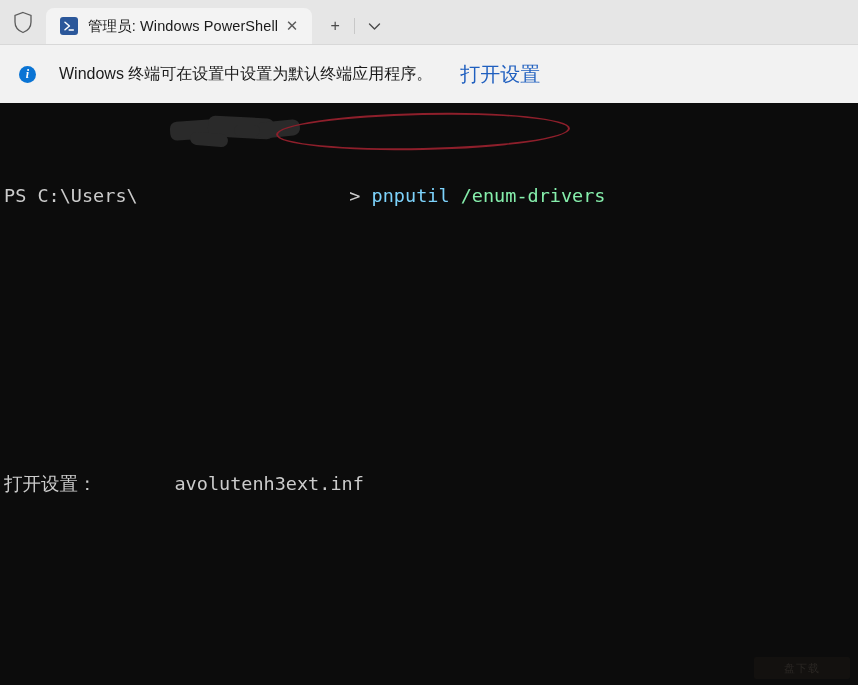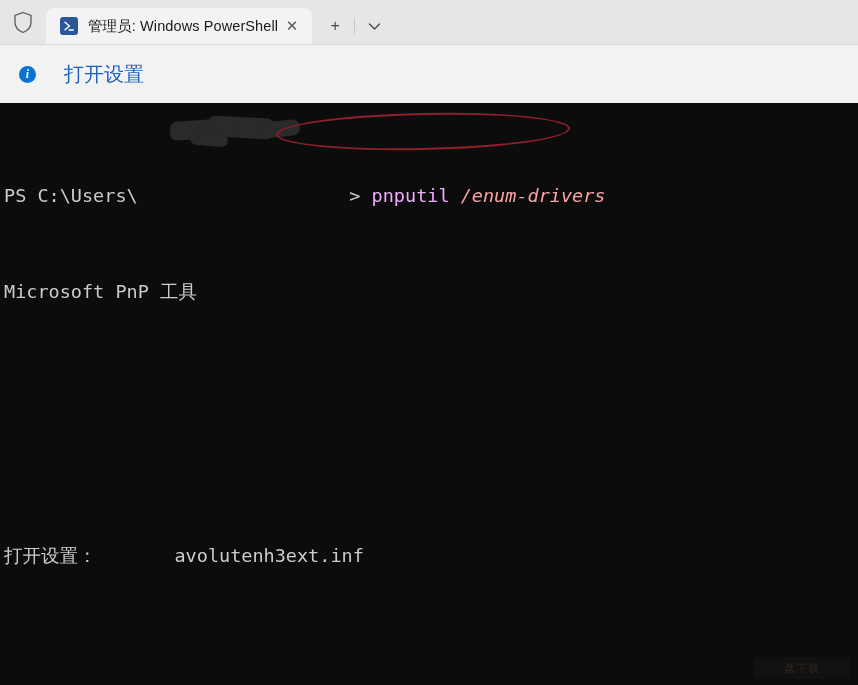--- a/index.html
+++ b/index.html
@@ -143,22 +143,22 @@
   .term-inner {
     padding: 9px 0 0 4px;
     font-family: "DejaVu Sans Mono", "Liberation Mono", monospace;
     font-size: 18.5px;
     line-height: 24px;
     color: #cccccc;
     white-space: pre;
   }
   .line { height: 24px; white-space: pre; }
   .blank { height: 24px; }
-  .yellow { color: #f0abfc; margin-top: 12px; }
-  .white  { color: #fca5a5; font-style: italic; }
+  .yellow { color: #7dd3fc; margin-top: 12px; }
+  .white  { color: #86efac; }
 
   
   .smudge {
     position: absolute;
     left: 168px;
     top: 116px;
     width: 132px;
     height: 30px;
     pointer-events: none;
   }
@@ -235,29 +235,29 @@
     <div class="tabbar-btn">
       <svg width="13" height="9" viewBox="0 0 13 9" aria-hidden="true">
         <path d="M1.5 2 L6.5 7 L11.5 2" fill="none" stroke="#4a4a4a" stroke-width="1.4" stroke-linecap="round" stroke-linejoin="round"></path>
       </svg>
     </div>
   </div>
 </div>
 
 <div class="infobar">
   <span class="info-icon">i</span>
+  <span class="info-text">Windows 终端可在设置中设置为默认终端应用程序。</span>
   <span class="info-link">打开设置</span>
 </div>
 
 <div class="terminal">
   <div class="term-inner">
 
     <div class="line"><span>PS C:\Users</span><span>\                   </span><span>&gt; </span><span class="yellow">pnputil</span><span class="white"> </span><span class="white">/enum-drivers</span></div>
 
-    <div class="line">Microsoft PnP 工具</div>
     <div class="blank"></div>
     <div class="blank"></div>
 
     
     <div class="line"><span>打开设置：</span>       <span>avolutenh3ext.inf</span></div>
     
     
     
     
     

